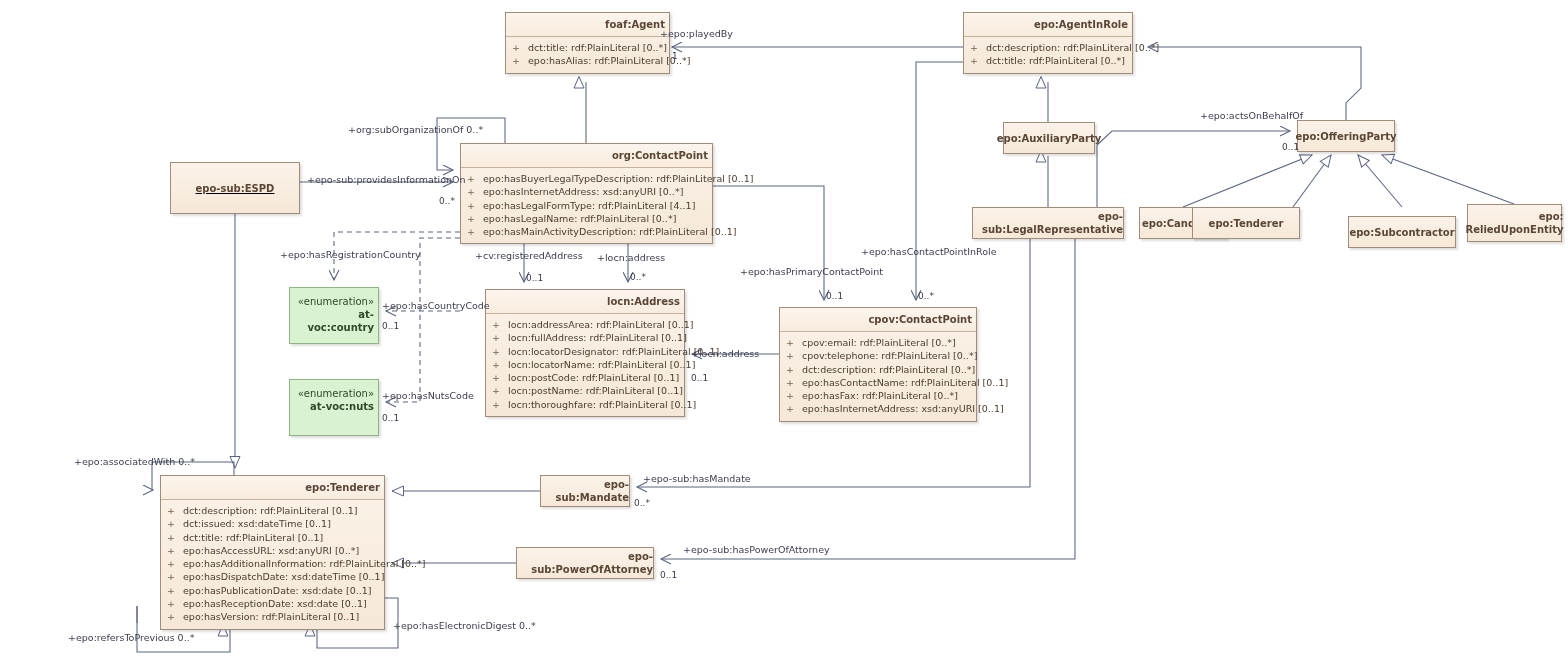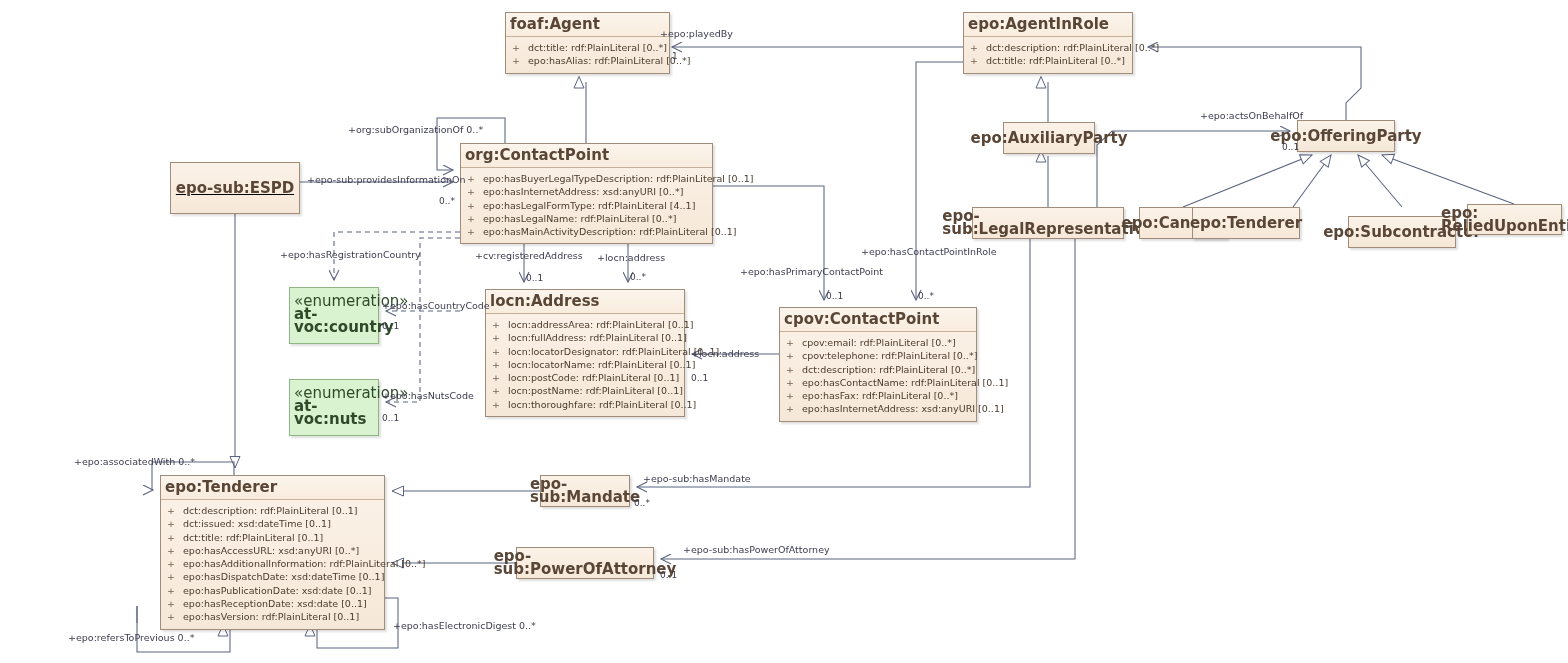--- a/index.html
+++ b/index.html
@@ -5,21 +5,21 @@
   html,body{margin:0;padding:0;background:#ffffff;}
   body{font-family:"DejaVu Sans","Liberation Sans",sans-serif;}
   #canvas{position:relative;width:1568px;height:663px;overflow:hidden;background:#fff;}
   svg.edges{position:absolute;left:0;top:0;width:1568px;height:663px;pointer-events:none;}
 
   .uml{position:absolute;box-sizing:border-box;border:1px solid #a08c78;
        box-shadow:2px 2px 2px rgba(0,0,0,.13);}
   .uml.cls{background:linear-gradient(to bottom,#fbf2e8 0%,#f6e8d8 100%);}
   .uml.enum{background:#d9f2d0;border:1px solid #8fb585;}
 
-  .uml .title{font-size:15px;color:#5a4636;text-align:left;font-weight:bold;
+  .uml .title{font-size:10px;color:#5a4636;text-align:right;font-weight:bold;
               padding:5px 4px 5px;line-height:13px;}
   .uml.cls.hasattrs .title{border-bottom:1px solid #c6b29c;background:linear-gradient(to bottom,#fcf5ed,#f8ecdd);}
   .uml .attrs{padding:4px 0 5px 0;}
   .uml .attr{font-size:9.5px;color:#4a3b2c;line-height:13.3px;white-space:nowrap;
              padding:0 4px 0 6px;display:flex;}
   .uml .attr .plus{width:16px;color:#7a6452;flex:0 0 16px;}
   .uml.enum .title{padding:7px 4px 0;color:#2f4a2a;font-weight:bold;}
   .uml.enum .title .st{display:block;font-weight:normal;}
 
   .elab{position:absolute;font-size:9.5px;color:#3c3c50;white-space:nowrap;}
@@ -155,21 +155,21 @@
   </div>
 
   <div class="uml cls" style="left:1192px;top:207px;width:108px;height:32px;display:flex;align-items:center;justify-content:center;">
     <div class="title" style="padding:0;">epo:Tenderer</div>
   </div>
 
   <div class="uml cls" style="left:1348px;top:216px;width:108px;height:32px;display:flex;align-items:center;justify-content:center;">
     <div class="title" style="padding:0;">epo:Subcontractor</div>
   </div>
 
-  <div class="uml cls" style="left:1467px;top:204px;width:95px;height:31px;display:flex;align-items:center;justify-content:center;">
+  <div class="uml cls" style="left:1467px;top:204px;width:95px;height:38px;display:flex;align-items:center;justify-content:center;">
     <div class="title" style="padding:0;white-space:pre-line;">epo:
 ReliedUponEntity</div>
   </div>
 
   <div class="uml cls" style="left:170px;top:162px;width:130px;height:52px;display:flex;align-items:center;justify-content:center;text-decoration:underline;">
     <div class="title" style="padding:0;">epo-sub:ESPD</div>
   </div>
 
   <div class="uml cls hasattrs" style="left:460px;top:143px;width:253px;">
     <div class="title">org:ContactPoint</div>

